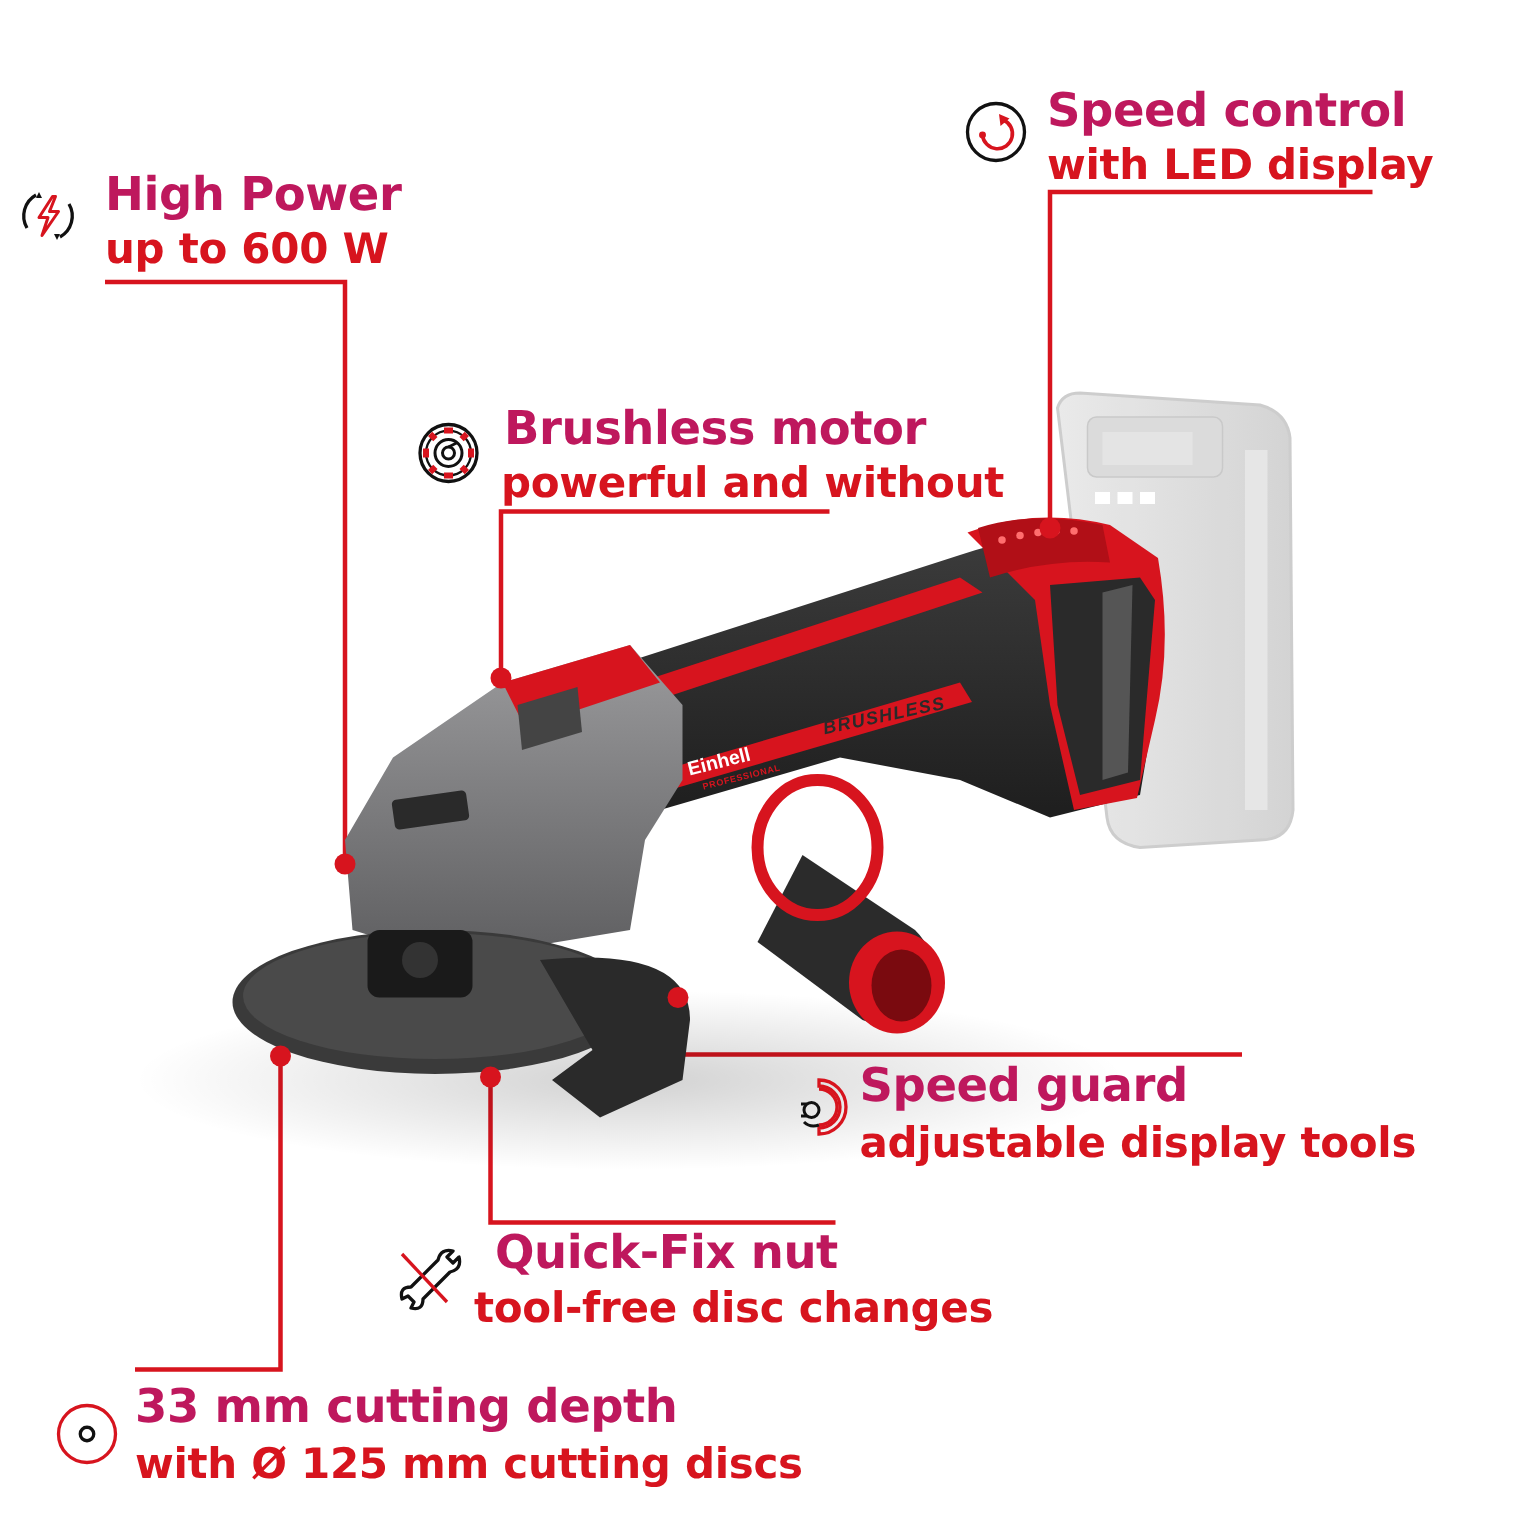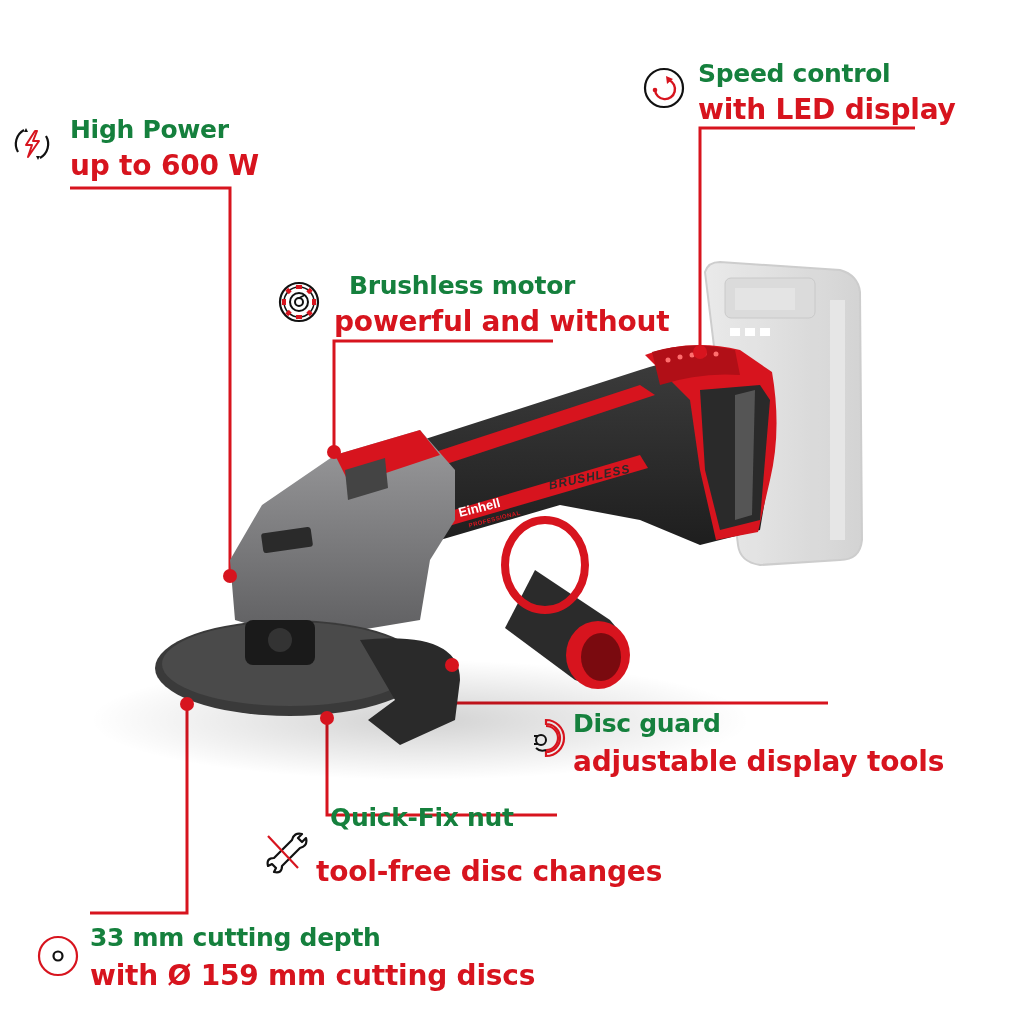--- a/index.html
+++ b/index.html
@@ -1,21 +1,21 @@
 <!DOCTYPE html>
 <html><head>
 <meta charset="utf-8">
 <style>
   html, body { margin:0; padding:0; }
   body { width:1024px; height:1024px; background:#ffffff; position:relative; overflow:hidden;
          font-family:"DejaVu Sans", "Liberation Sans", sans-serif; }
   .stage { position:absolute; left:0; top:0; width:1024px; height:1024px; }
   .feature { position:absolute; }
-  .feature .title { position:absolute; white-space:nowrap; font-weight:bold; color:#15803d;
-                    font-size:25px; line-height:36px; letter-spacing:-0.3px; }
+  .feature .title { position:absolute; white-space:nowrap; font-weight:bold; color:#be185d;
+                    font-size:31px; line-height:36px; letter-spacing:-0.3px; }
   .feature .sub { position:absolute; white-space:nowrap; font-weight:bold; color:#d7141e;
                   font-size:28px; line-height:28px; letter-spacing:-0.2px; }
   .feature .icon { position:absolute; width:44px; height:44px; }
   svg.lines { position:absolute; left:0; top:0; }
   .brand { position:absolute; font-weight:bold; color:#ffffff; font-size:13px; font-family:"Liberation Sans", sans-serif; }
   .brand-sub { position:absolute; color:#d7141e; font-size:6px; font-weight:bold; font-family:"Liberation Sans", sans-serif; letter-spacing:0.5px;}
   .embossed { position:absolute; font-weight:bold; font-style:italic; color:#2a2a2a; font-size:12px; letter-spacing:1px;
               font-family:"Liberation Sans", sans-serif; transform:rotate(-12deg); }
 </style>
 </head>
@@ -160,47 +160,47 @@
         <rect x="19" y="5" width="6" height="4"></rect>
         <rect x="19" y="35" width="6" height="4"></rect>
         <rect x="5" y="19" width="4" height="6"></rect>
         <rect x="35" y="19" width="4" height="6"></rect>
         <rect x="9" y="9" width="5" height="4" transform="rotate(45 11.5 11)"></rect>
         <rect x="30" y="9" width="5" height="4" transform="rotate(-45 32.5 11)"></rect>
         <rect x="9" y="31" width="5" height="4" transform="rotate(-45 11.5 33)"></rect>
         <rect x="30" y="31" width="5" height="4" transform="rotate(45 32.5 33)"></rect>
       </g>
     </svg>
-    <div class="title" style="left:349px; top:268px;">Brushless motor</div>
+    <div class="title" style="left:336px; top:268px;">Brushless motor</div>
     <div class="sub" style="left:334px; top:308px;">powerful and without</div>
   </div>
 
   <div class="feature">
     <svg class="icon" style="left:524px; top:716px;" viewBox="0 0 44 44">
       <path d="M22,4 A18,18 0 0 1 22,40 L22,36 A14,14 0 0 0 22,8 Z" fill="none" stroke="#d7141e" stroke-width="2.2"></path>
       <path d="M22,10 A12,12 0 0 1 22,34" fill="none" stroke="#d7141e" stroke-width="2.2"></path>
       <circle cx="17" cy="24" r="5" fill="none" stroke="#111" stroke-width="2"></circle>
       <path d="M10,20 L14,20 M10,28 L14,28" stroke="#111" stroke-width="2"></path>
       <path d="M12,32 Q16,36 22,34" fill="none" stroke="#111" stroke-width="2"></path>
     </svg>
-    <div class="title" style="left:573px; top:706px;">Disc guard</div>
+    <div class="title" style="left:573px; top:706px;">Speed guard</div>
     <div class="sub" style="left:573px; top:748px;">adjustable display tools</div>
   </div>
 
   <div class="feature">
     <svg class="icon" style="left:264px; top:830px;" viewBox="0 0 44 44">
       <path d="M38,4 Q30,2 28,10 L10,28 Q2,28 4,36 L8,34 L12,38 L10,42 Q18,44 18,36 L36,18 Q44,16 42,8 L38,12 L34,8 Z" fill="none" stroke="#111" stroke-width="2.2" stroke-linejoin="round"></path>
       <path d="M4,6 L34,38" stroke="#d7141e" stroke-width="2.2"></path>
     </svg>
-    <div class="title" style="left:330px; top:800px;">Quick-Fix nut</div>
+    <div class="title" style="left:330px; top:817px;">Quick-Fix nut</div>
     <div class="sub" style="left:316px; top:858px;">tool-free disc changes</div>
   </div>
 
   <div class="feature">
     <svg class="icon" style="left:36px; top:934px;" viewBox="0 0 44 44">
       <circle cx="22" cy="22" r="19" fill="none" stroke="#d7141e" stroke-width="2.2"></circle>
       <circle cx="22" cy="22" r="4.5" fill="none" stroke="#111" stroke-width="2.2"></circle>
     </svg>
     <div class="title" style="left:90px; top:920px;">33 mm cutting depth</div>
-    <div class="sub" style="left:90px; top:962px;">with Ø 159 mm cutting discs</div>
+    <div class="sub" style="left:90px; top:962px;">with Ø 125 mm cutting discs</div>
   </div>
 
 </div>
 
 </body></html>

